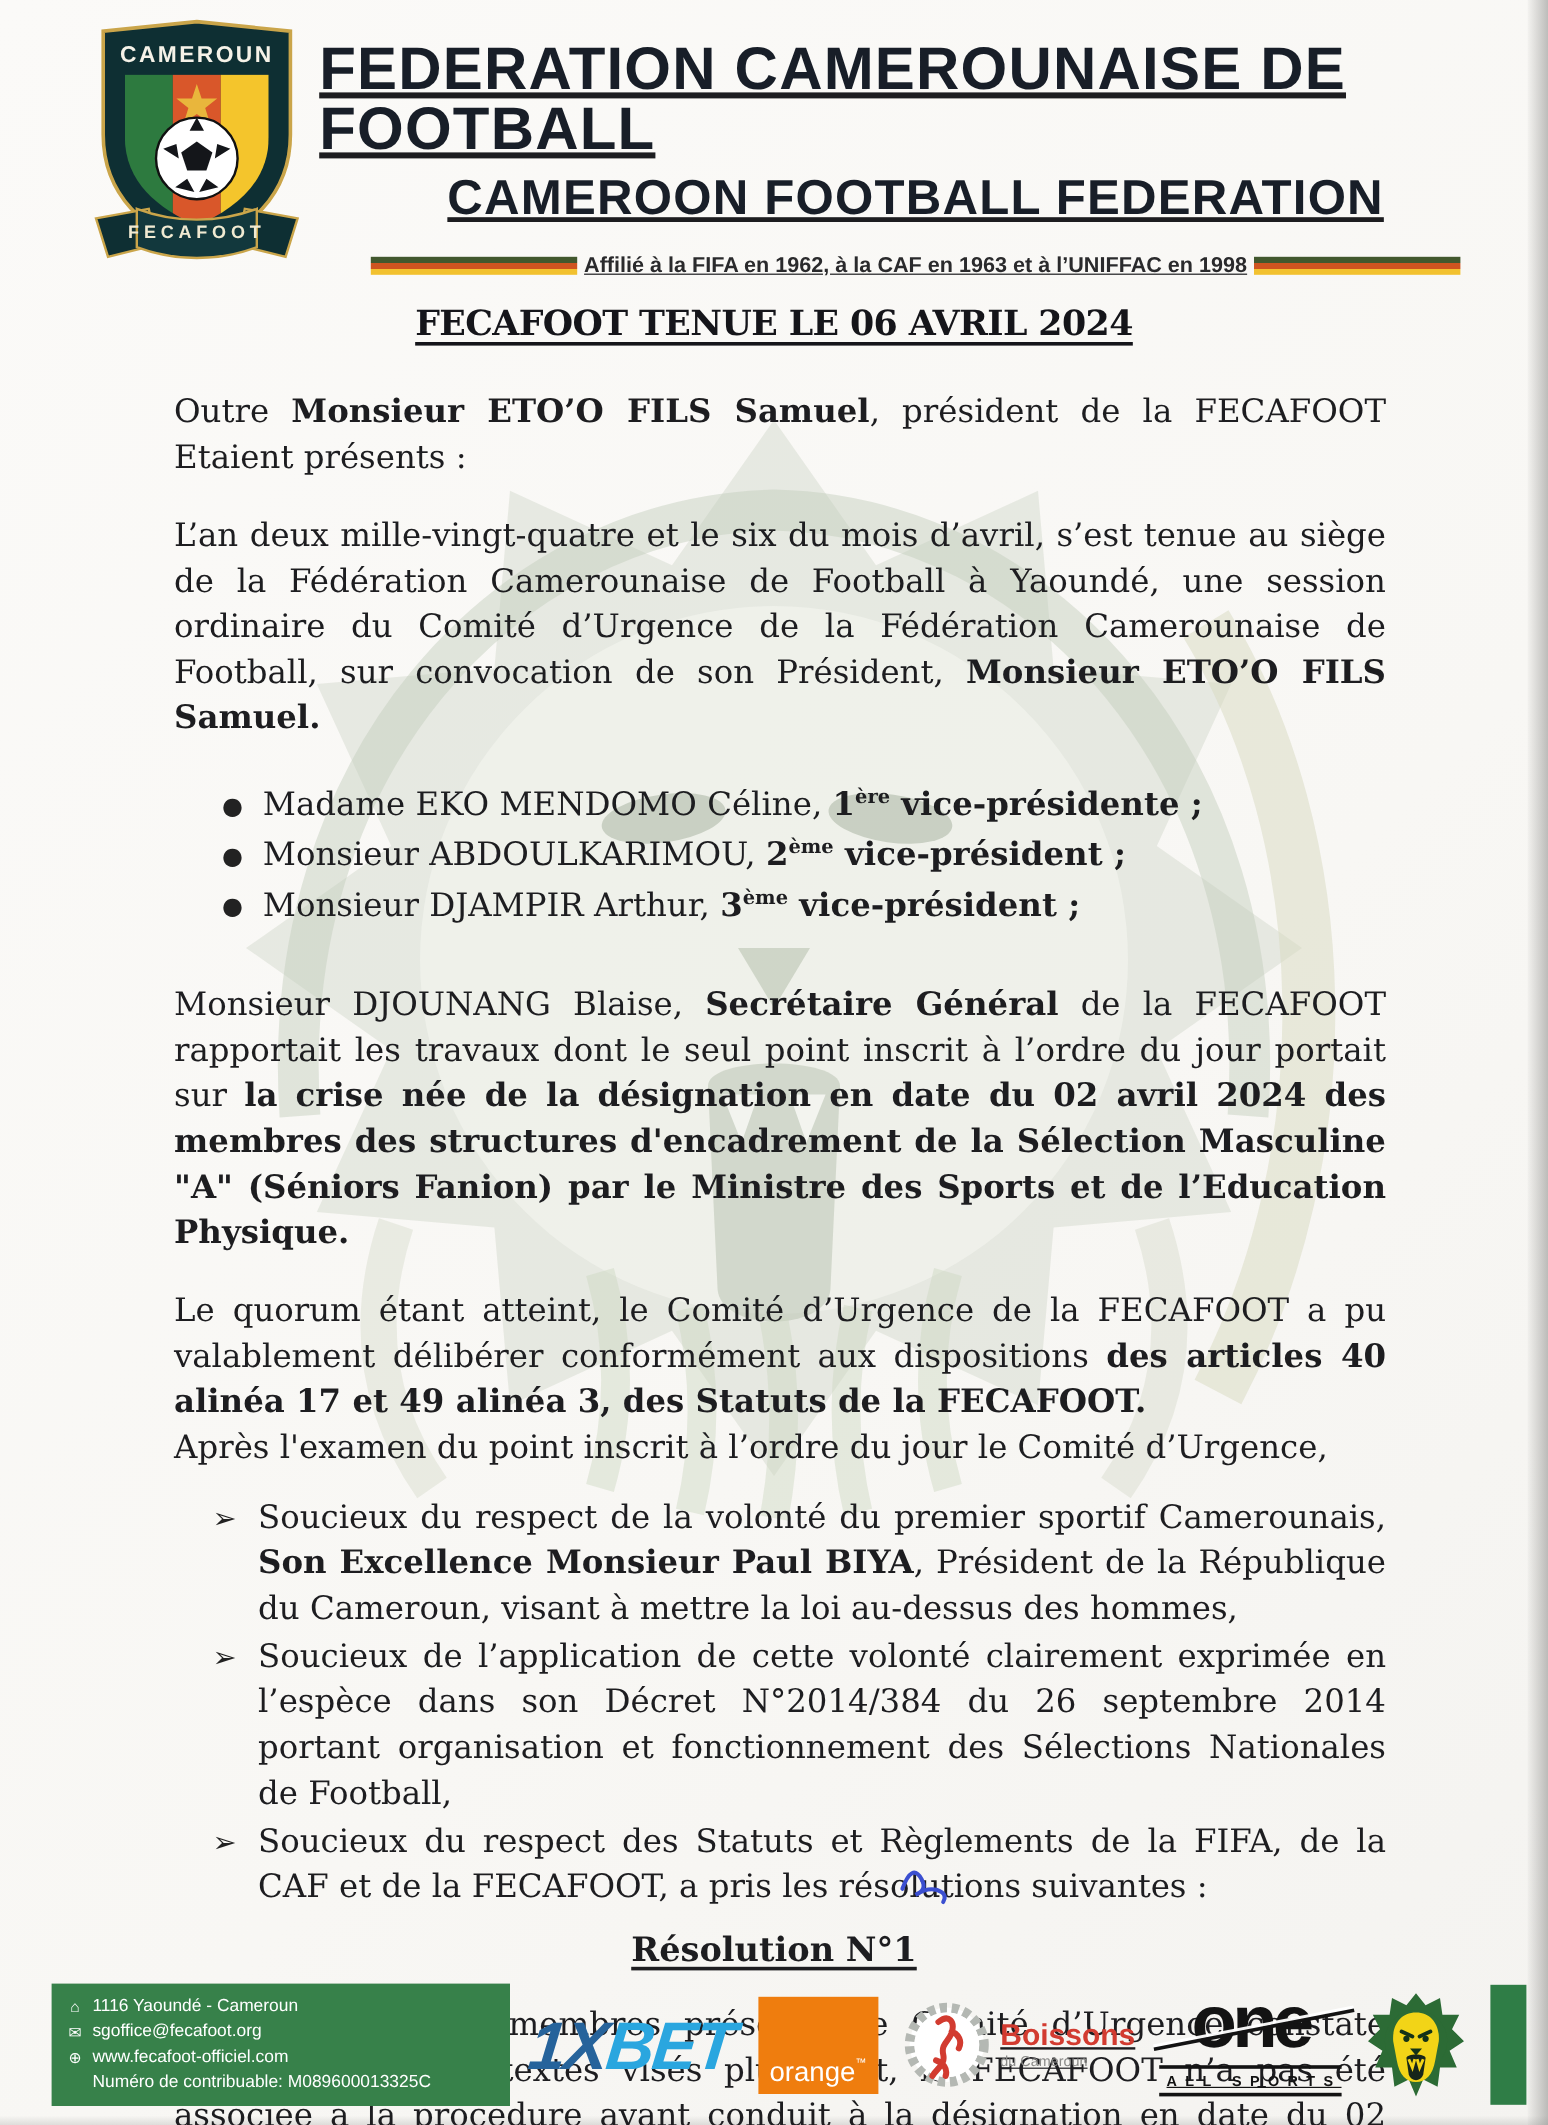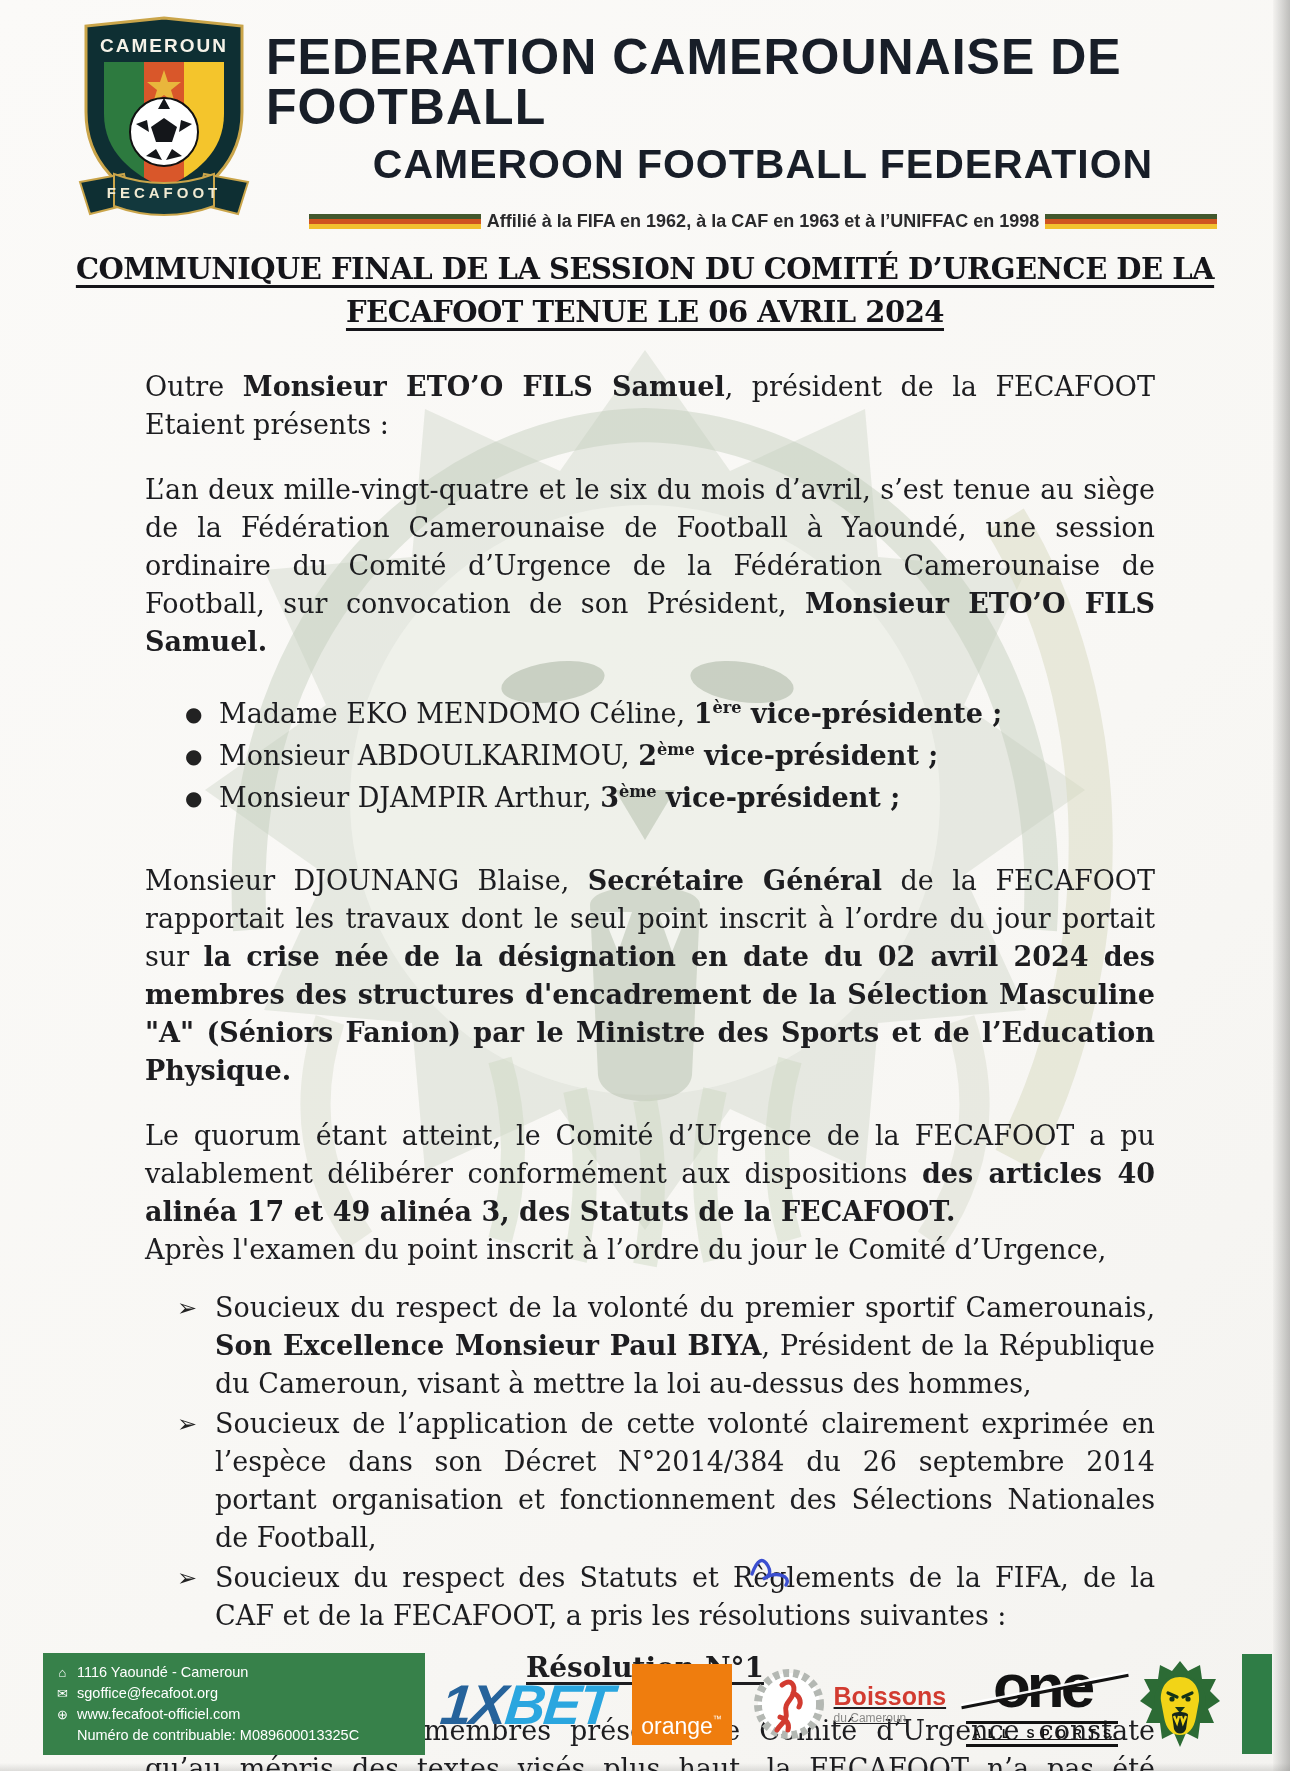--- a/index.html
+++ b/index.html
@@ -11,21 +11,21 @@
   }
   .scan-edge-right{position:absolute;top:0;right:0;width:17px;height:100%;
     background:linear-gradient(to right,rgba(150,150,148,0.05),rgba(140,140,138,0.55));}
   .scan-edge-bottom{position:absolute;bottom:0;left:0;width:100%;height:8px;
     background:linear-gradient(to bottom,rgba(150,150,148,0.0),rgba(140,140,138,0.25));}
 
   
   .watermark{position:absolute;left:0;top:0;z-index:0;pointer-events:none;}
 
   
-  .header{position:relative;z-index:2;display:flex;padding:14px 30px 0 66px;}
+  .header{position:relative;z-index:2;display:flex;padding:14px 30px 0 66px;text-decoration:underline;}
   .crest{flex:0 0 200px;}
   .head-right{flex:1;display:flex;flex-direction:column;align-items:center;padding-top:18px;}
   .org-fr{font-family:"Liberation Sans",sans-serif;font-weight:bold;font-size:50px;
     letter-spacing:1px;color:#181e28;line-height:1.0;}
   .org-en{font-family:"Liberation Sans",sans-serif;font-weight:bold;font-size:41px;
     letter-spacing:1px;color:#181e28;line-height:1.0;margin-top:12px;}
   .affil-row{display:flex;align-items:center;gap:6px;margin-top:26px;width:100%;justify-content:center;}
   .tricolor{width:172px;height:15px;
     background:linear-gradient(to bottom,#42582e 0 34%,#cf5420 34% 67%,#f2c12f 67% 100%);}
   .affil-text{font-family:"Liberation Sans",sans-serif;font-weight:bold;font-size:18px;color:#2a2a2c;}
@@ -139,21 +139,20 @@
       <div class="org-en">CAMEROON FOOTBALL FEDERATION</div>
       <div class="affil-row">
         <div class="tricolor"></div>
         <div class="affil-text">Affilié à la FIFA en 1962, à la CAF en 1963 et à l’UNIFFAC en 1998</div>
         <div class="tricolor"></div>
       </div>
     </div>
   </div>
 
   <div class="doc-title">
-    <div><span class="tl">COMMUNIQUE FINAL DE LA SESSION DU COMITÉ D’URGENCE DE LA</span></div>
     <div><span class="tl">FECAFOOT TENUE LE 06 AVRIL 2024</span></div>
   </div>
 
   <div class="content">
     <p><span>Outre </span><span class="bold">Monsieur ETO’O FILS Samuel</span><span>, président de la FECAFOOT Etaient présents :</span></p>
     <p><span>L’an deux mille-vingt-quatre et le six du mois d’avril, s’est tenue au siège de la Fédération Camerounaise de Football à Yaoundé, une session ordinaire du Comité d’Urgence de la Fédération Camerounaise de Football, sur convocation de son Président, </span><span class="bold">Monsieur ETO’O FILS Samuel.</span></p>
 
     <ul class="plain attendees">
       <li>
         <span class="marker">●</span>

